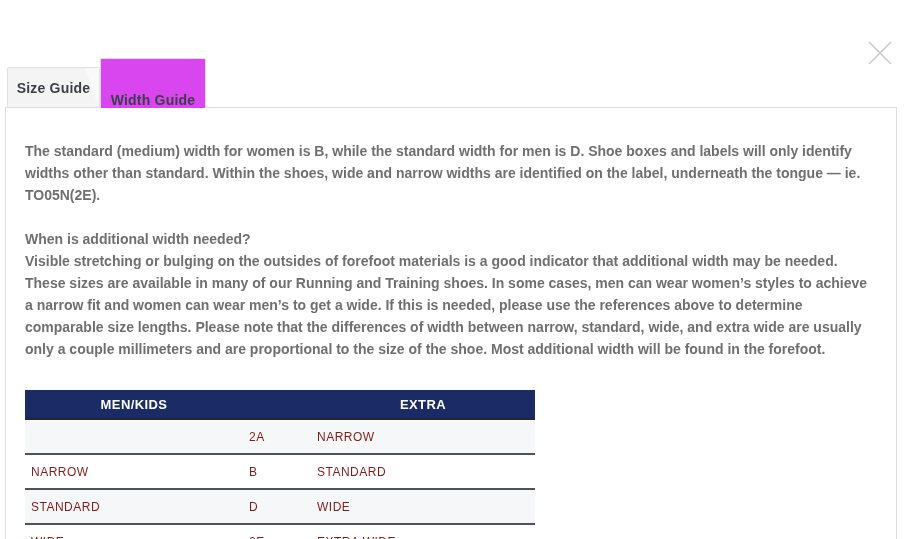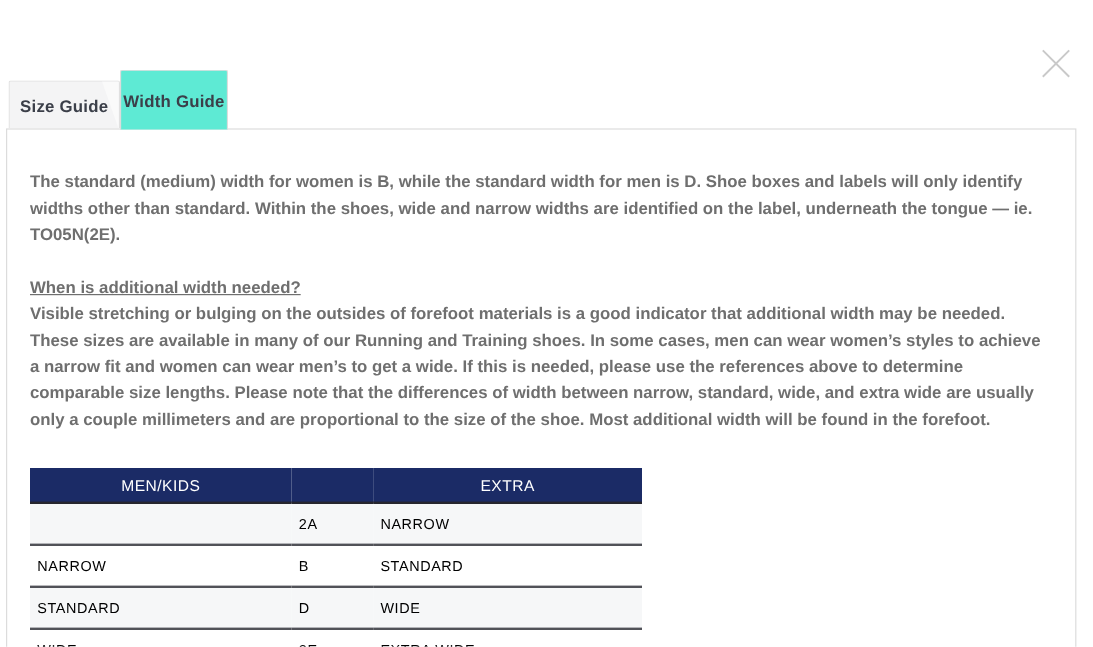--- a/index.html
+++ b/index.html
@@ -13,44 +13,44 @@
   .close-btn svg { display: block; }
 
   
   .tab { position: absolute; display: flex; align-items: center; justify-content: center;
     font-size: 14px; font-weight: 700; color: #3b3f49; cursor: pointer; letter-spacing: .2px; }
   .tab-inactive { left: 7px; top: 31px; width: 93px; height: 40px;
     background: #f4f4f5; border: 1px solid #e0e0e0; border-bottom: none; z-index: 1;
     border-radius: 2px 2px 0 0; }
   .tab-inactive::after { content:""; position:absolute; right:0; top:0; width:0; height:0;
     border-top: 40px solid #fdfdfd; border-left: 14px solid transparent; opacity:.6; }
-  .tab-active { left: 100px; top: 22px; width: 90px; height: 50px;
-    background: #5eead4; border: 1px solid #dcdcdc; border-bottom: none; z-index: 3;
-    border-radius: 2px 2px 0 0; }
+  .tab-active { left: 100px; top: 22px; width: 106px; height: 50px;
+    background: #d946ef; border: 1px solid #dcdcdc; border-bottom: none; z-index: 3;
+    border-radius: 2px 2px 0 0; align-items: flex-end; }
 
   
   .panel { position: absolute; left: 5px; top: 71px; width: 892px; height: 466px;
     background: #fff; border: 1px solid #dcdcdc; z-index: 2;
     padding: 32px 24px 0 19px; }
 
   .copy { color: #6f6f6f; font-size: 14px; line-height: 22px; font-weight: 600;
     max-width: 850px; }
   .copy + .copy { margin-top: 22px; }
-  .section-heading { display: block; text-decoration: underline; }
+  .section-heading { display: block; }
 
   
   table.width-table { border-collapse: collapse; margin-top: 30px; width: 510px;
     table-layout: fixed; }
   table.width-table col.c1 { width: 218px; }
   table.width-table col.c2 { width: 68px; }
   table.width-table col.c3 { width: 224px; }
   table.width-table thead th { background: #1b2b66; color: #ffffff; font-size: 13px;
-    font-weight: 400; letter-spacing: .4px; height: 29px; 
+    font-weight: 700; letter-spacing: .4px; height: 29px; 
     border-bottom: 2px solid #26262e; }
-  table.width-table tbody td { height: 35px; font-size: 12px; color: #000000;
+  table.width-table tbody td { height: 35px; font-size: 12px; color: #7f1d1d;
     letter-spacing: .5px; border-bottom: 2px solid #515258; padding-left: 6px;
     font-weight: 400; }
   table.width-table tbody tr:nth-child(odd) { background: #f6f7f8; }
   table.width-table tbody tr:nth-child(even) { background: #ffffff; }
 </style>
 </head>
 <body>
 
 <div class="stage">
 

